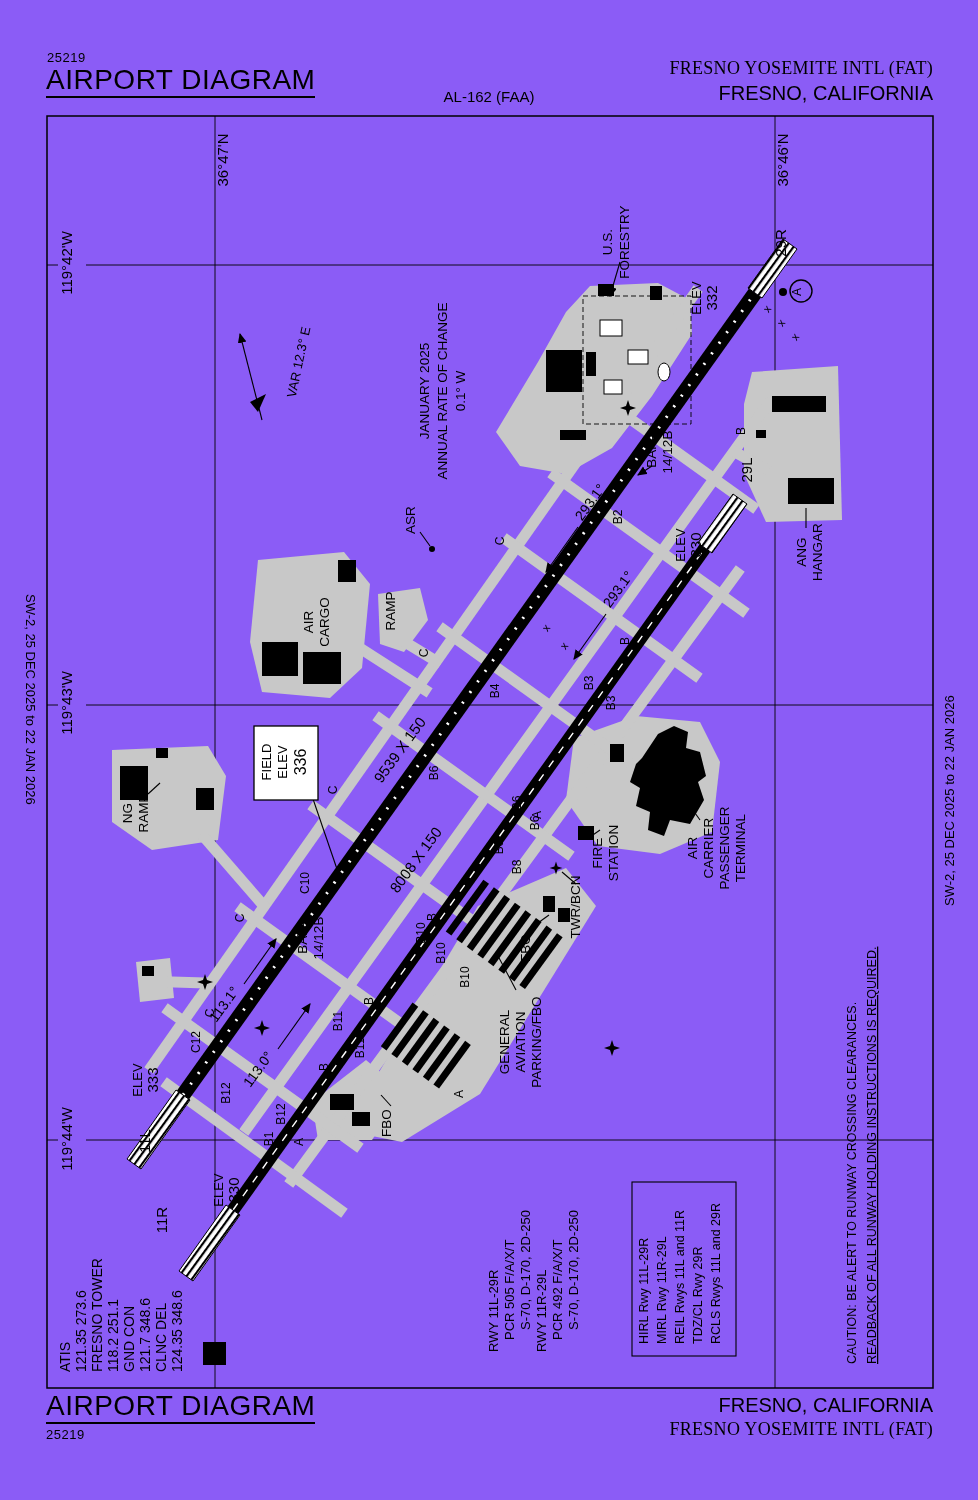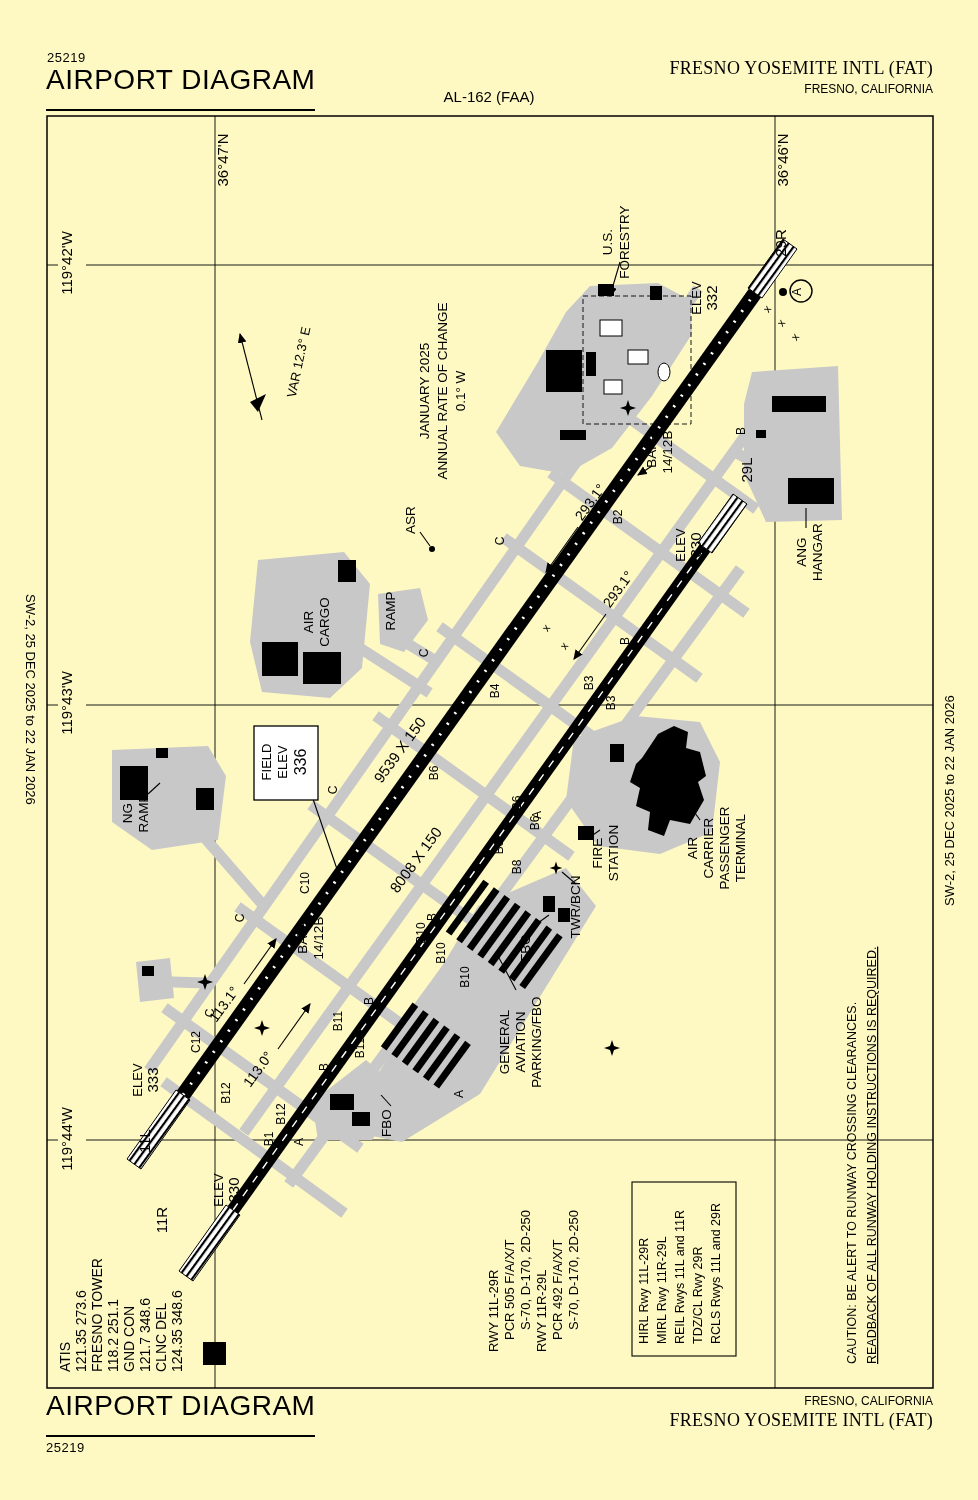--- a/index.html
+++ b/index.html
@@ -1,24 +1,24 @@
 <!DOCTYPE html>
 <html style="--apron: #c8c8c8;"><head>
 <meta charset="utf-8">
 <style>
   html,body{margin:0;padding:0;background:#ffffff;}
-  .page{width:978px;height:1500px;position:relative;background:#fef9c3;
+  .page{width:978px;height:1500px;position:relative;background:#8b5cf6;
         font-family:"Liberation Sans",sans-serif;color:#000;overflow:hidden;}
   .abs{position:absolute;}
   .chart-num{font-size:13px;letter-spacing:.5px;}
   .big-title{font-size:28px;letter-spacing:.5px;border-bottom:2px solid #000;
-             padding-bottom:14px;display:inline-block;line-height:1.02;}
+             padding-bottom:1px;display:inline-block;line-height:1.02;}
   .proc-id{font-size:15px;text-align:center;left:0;width:978px;pointer-events:none;}
   .apt-name{font-size:18px;letter-spacing:.3px;font-family:Liberation Serif, serif;}
-  .apt-city{font-size:12px;margin-top:3px;text-align:right;}
+  .apt-city{font-size:20px;margin-top:3px;text-align:right;}
   .right-block{text-align:right;}
   svg text{font-family:"Liberation Sans",sans-serif;fill:#000;}
   .ln{stroke:#000;stroke-width:1.5;}
   .grid path{stroke:#000;stroke-width:0.9;fill:none;}
 </style>
 </head>
 <body>
 
 <div class="page">
 

